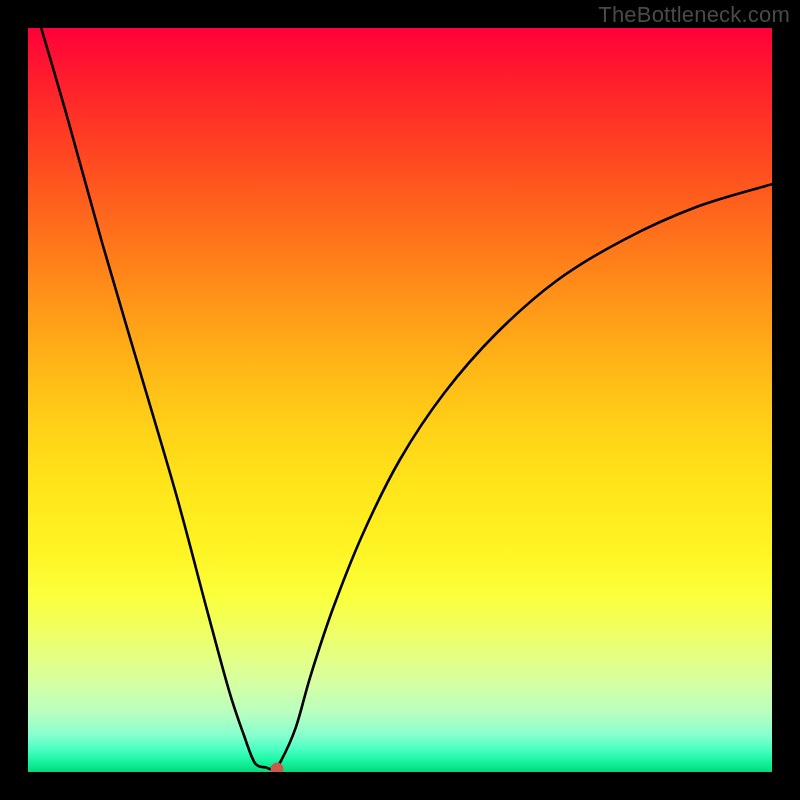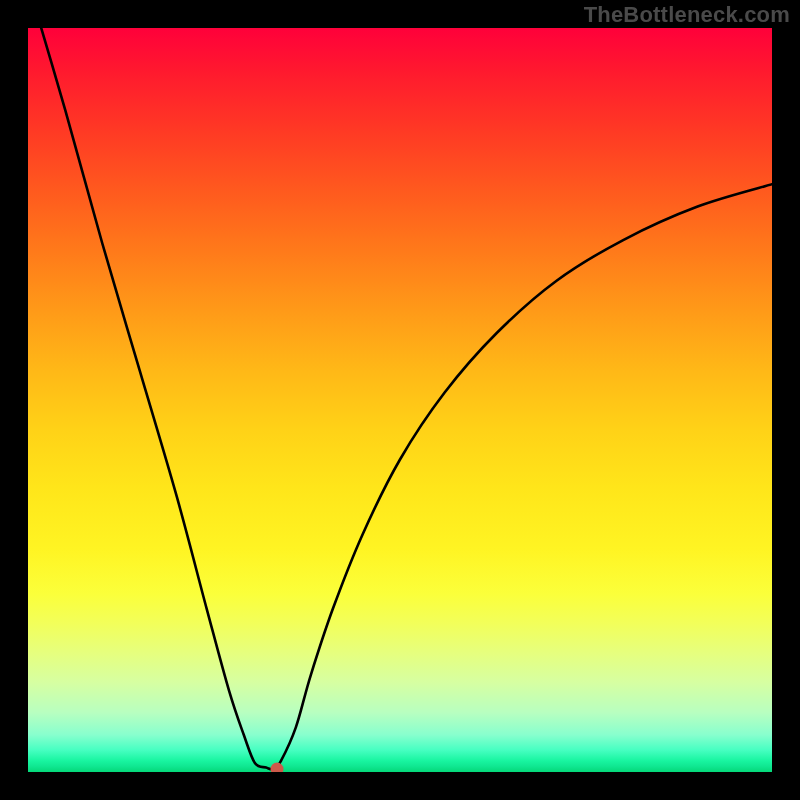--- a/index.html
+++ b/index.html
@@ -16,21 +16,21 @@
     width: 800px;
     height: 800px;
     background: #000;
   }
   .watermark {
     position: absolute;
     top: 2px;
     right: 10px;
     color: #4a4a4a;
     font-size: 22px;
-    font-weight: 700;
+    font-weight: 400;
     letter-spacing: 0.2px;
     z-index: 10;
     user-select: none;
   }
   .plot {
     position: absolute;
     left: 28px;
     top: 28px;
     width: 744px;
     height: 744px;

